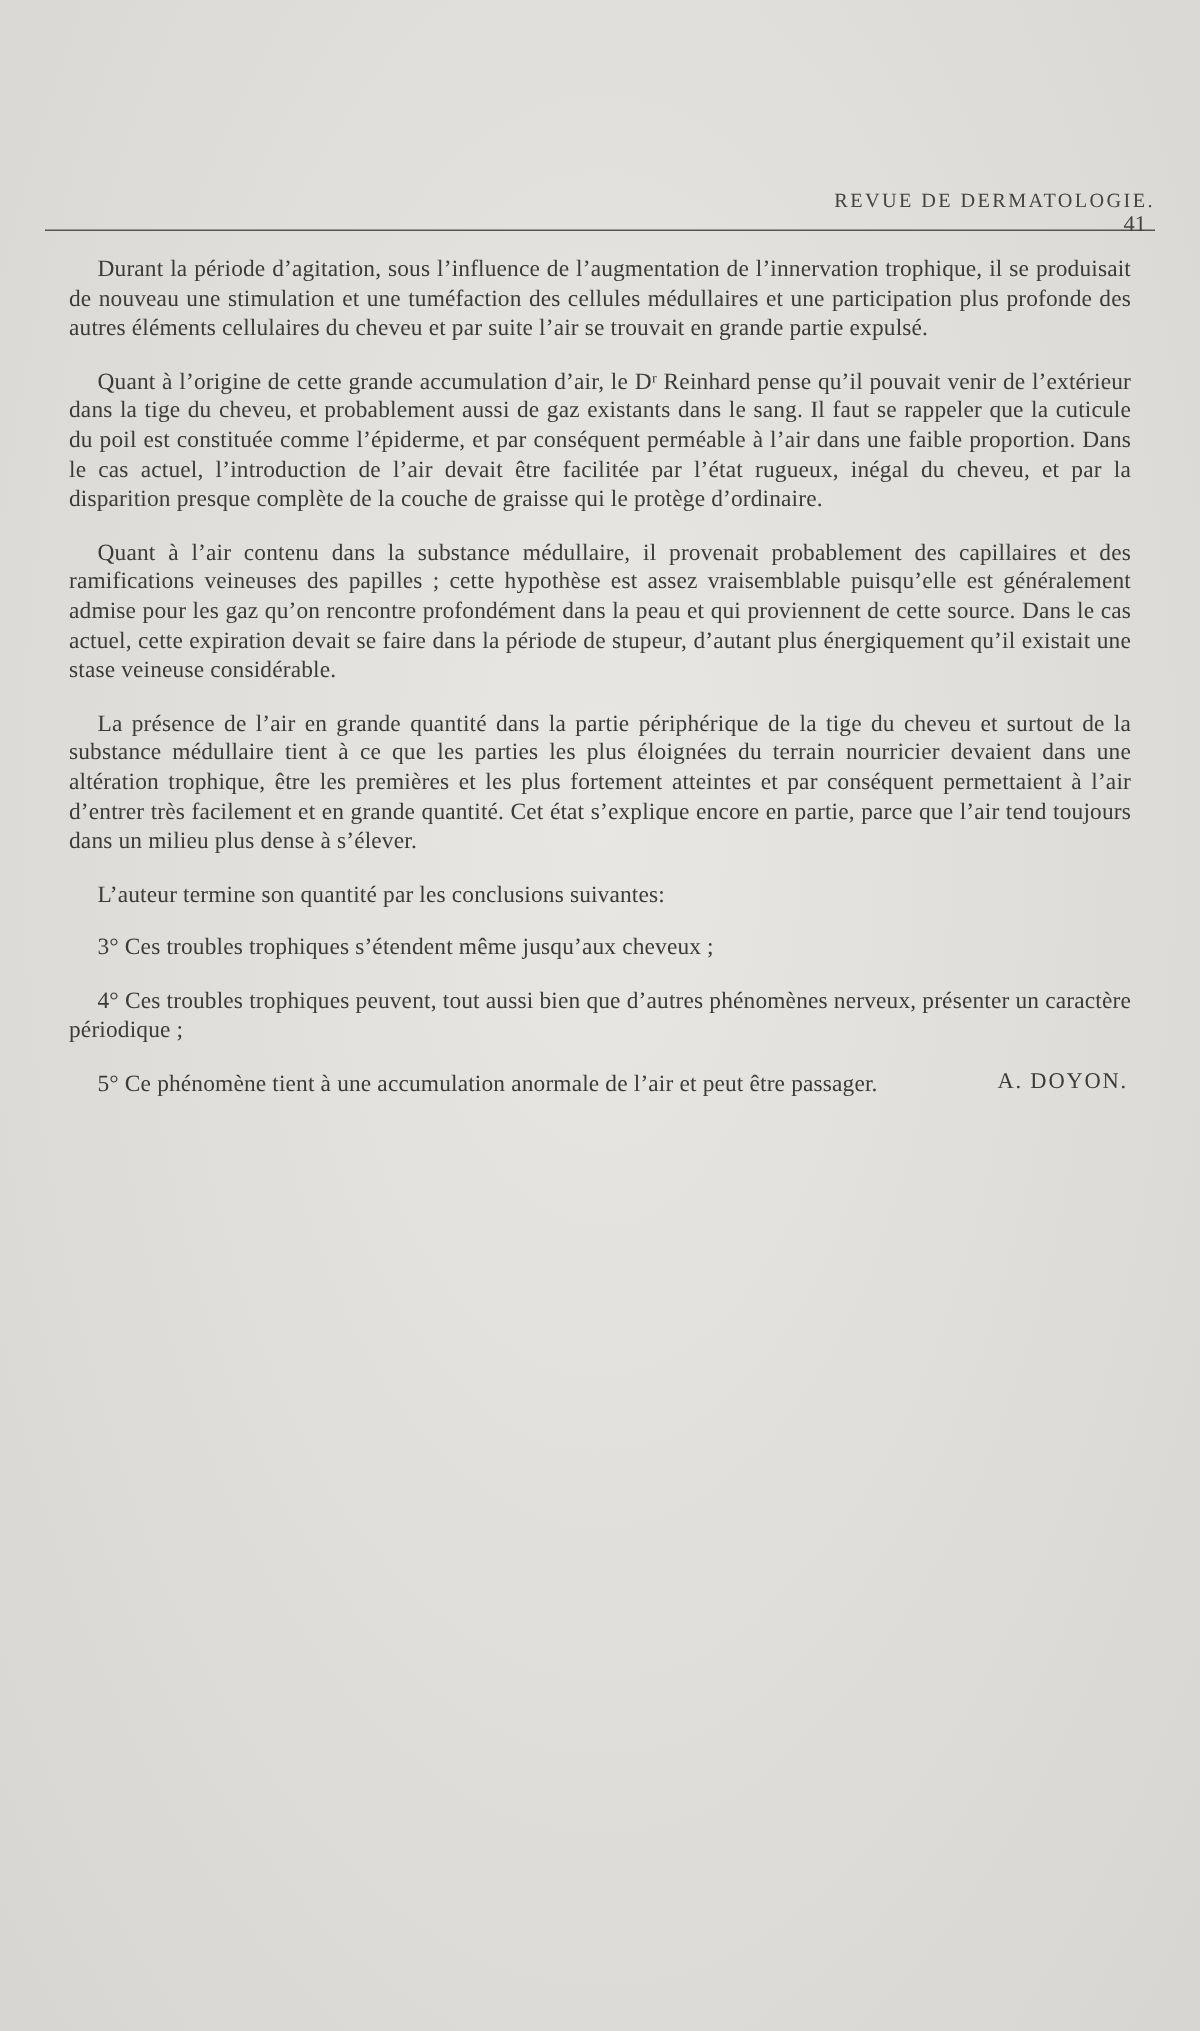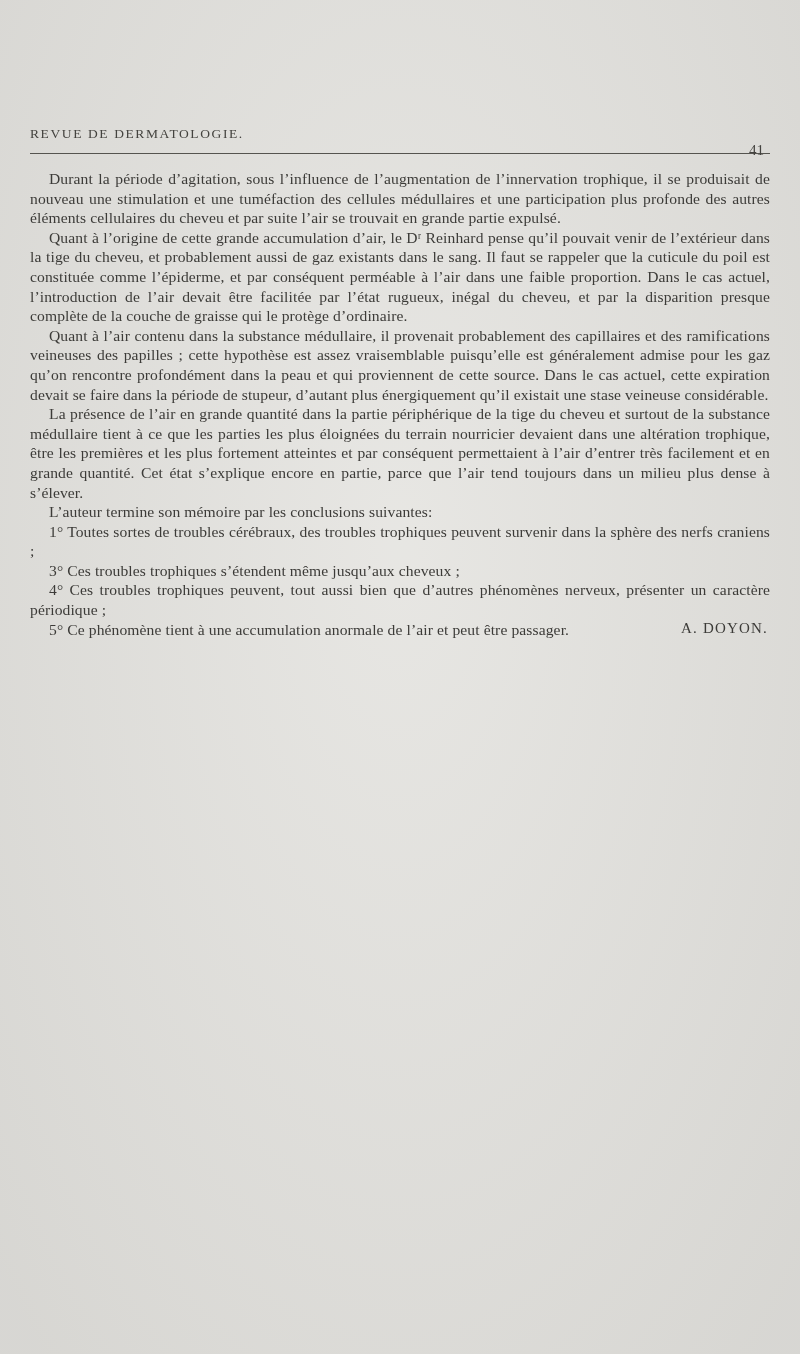--- a/index.html
+++ b/index.html
@@ -20,40 +20,40 @@
     height: 1354px;
     box-sizing: border-box;
     padding: 126px 30px 0 30px;
     background:
       radial-gradient(ellipse at 50% 40%, rgba(255,255,255,0.16), rgba(0,0,0,0.05) 95%),
       #e3e2de;
   }
   .running-head {
     position: relative;
     height: 18px;
-    text-align: left;
+    text-align: right;
     font-size: 13.5px;
     letter-spacing: 1.6px;
     color: #44433f;
   }
   .page-number {
     position: absolute;
     right: 6px;
     top: -1px;
     font-size: 15px;
     letter-spacing: 0;
     margin-top: 17px;
   }
   .head-rule {
     border: none;
     border-bottom: 1.2px solid #55544f;
     margin: 9px 0 15px 0;
   }
   .article p {
-    margin: 0;
+    margin: 16px;
     font-size: 15.6px;
     line-height: 19.6px;
     text-align: justify;
     text-indent: 19px;
     letter-spacing: 0.1px;
   }
   .article p.last {
     position: relative;
   }
   .signature {
@@ -76,22 +76,21 @@
     <span class="page-number">41</span>
   </div>
 
   <hr class="head-rule">
 
   <div class="article">
     <p>Durant la période d’agitation, sous l’influence de l’augmentation de l’innervation trophique, il se produisait de nouveau une stimulation et une tuméfaction des cellules médullaires et une participation plus profonde des autres éléments cellulaires du cheveu et par suite l’air se trouvait en grande partie expulsé.</p>
     <p>Quant à l’origine de cette grande accumulation d’air, le Dʳ Reinhard pense qu’il pouvait venir de l’extérieur dans la tige du cheveu, et probablement aussi de gaz existants dans le sang. Il faut se rappeler que la cuticule du poil est constituée comme l’épiderme, et par conséquent perméable à l’air dans une faible proportion. Dans le cas actuel, l’introduction de l’air devait être facilitée par l’état rugueux, inégal du cheveu, et par la disparition presque complète de la couche de graisse qui le protège d’ordinaire.</p>
     <p>Quant à l’air contenu dans la substance médullaire, il provenait probablement des capillaires et des ramifications veineuses des papilles ; cette hypothèse est assez vraisemblable puisqu’elle est généralement admise pour les gaz qu’on rencontre profondément dans la peau et qui proviennent de cette source. Dans le cas actuel, cette expiration devait se faire dans la période de stupeur, d’autant plus énergiquement qu’il existait une stase veineuse considérable.</p>
     <p>La présence de l’air en grande quantité dans la partie périphérique de la tige du cheveu et surtout de la substance médullaire tient à ce que les parties les plus éloignées du terrain nourricier devaient dans une altération trophique, être les premières et les plus fortement atteintes et par conséquent permettaient à l’air d’entrer très facilement et en grande quantité. Cet état s’explique encore en partie, parce que l’air tend toujours dans un milieu plus dense à s’élever.</p>
-    <p>L’auteur termine son mémoire par les conclusions suivantes:</p>
-    <p>1° Toutes sortes de troubles cérébraux, des troubles trophiques peuvent survenir dans la sphère des nerfs craniens ;</p>
+    <p>L’auteur termine son quantité par les conclusions suivantes:</p>
     <p>3° Ces troubles trophiques s’étendent même jusqu’aux cheveux ;</p>
     <p>4° Ces troubles trophiques peuvent, tout aussi bien que d’autres phénomènes nerveux, présenter un caractère périodique ;</p>
     <p class="last">
       <span>5° Ce phénomène tient à une accumulation anormale de l’air et peut être passager.</span>
       <span class="signature">A. DOYON.</span>
     </p>
   </div>
 
 </div>
 

